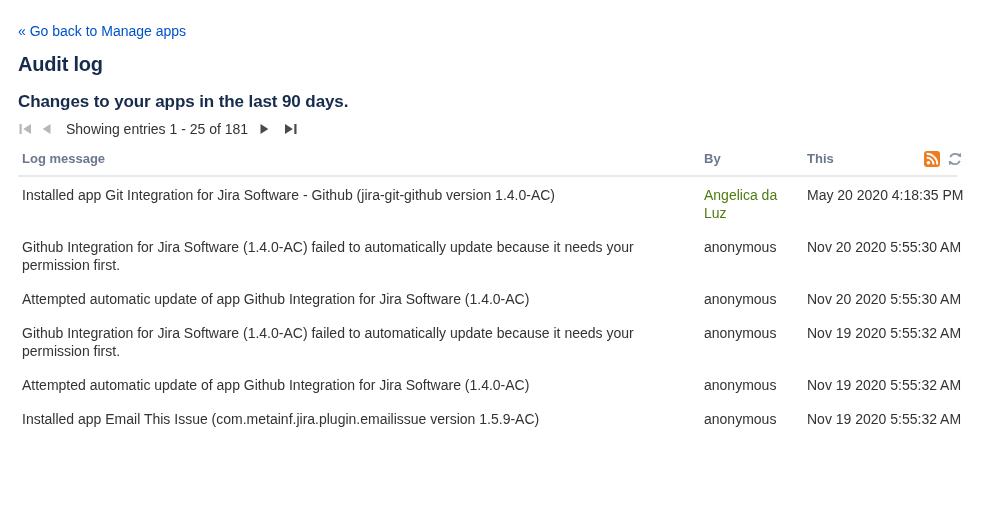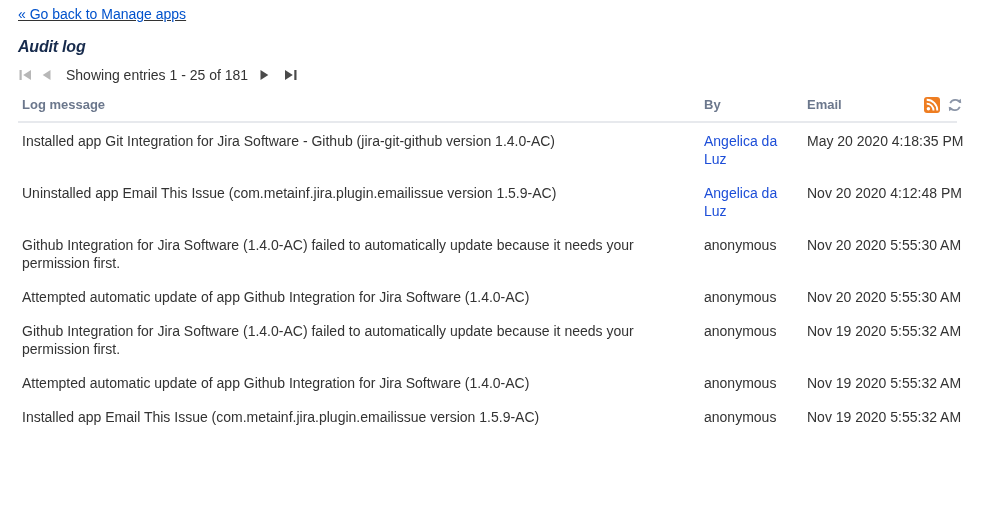--- a/index.html
+++ b/index.html
@@ -14,36 +14,35 @@
   .container { padding: 4px 18px 0 18px; }
 
   h1.page-title {
     margin: 2px 0 0 0;
     font-size: 24px;
     line-height: 29px;
     font-weight: 700;
     color: #172B4D;
     letter-spacing: -0.2px;
   }
-  .back-link-row { height: 20px; text-decoration: underline; }
+  .back-link-row { margin-top: 17px; height: 20px; }
   a.back-link {
     font-size: 14px;
     line-height: 20px;
     color: #0052CC;
     text-decoration: none;
     font-weight: 500;
   }
   h2.section-title {
     margin: 11px 0 0 0;
-    font-size: 16px;
+    font-size: 20px;
     line-height: 24px;
     font-weight: 700;
     color: #172B4D;
     letter-spacing: -0.2px;
-    font-style: italic;
   }
   h3.subtitle {
     margin: 15px 0 0 0;
     font-size: 17px;
     line-height: 22px;
     font-weight: 700;
     color: #172B4D;
     letter-spacing: -0.1px;
   }
 
@@ -100,21 +99,21 @@
     font-size: 14px;
     line-height: 18px;
     color: #333333;
     vertical-align: top;
     padding: 9px 12px 7px 4px;
     margin-left: 16px;
   }
   td.date-cell { white-space: nowrap; padding-right: 0; overflow: visible; }
   td.icons-td { padding: 0; }
 
-  a.user-link { color: #1d4ed8; text-decoration: none; }
+  a.user-link { color: #4d7c0f; text-decoration: none; }
 
   .hdr-icons {
     display: inline-flex;
     align-items: center;
     gap: 7px;
     vertical-align: middle;
   }
   .icon-btn { display: inline-flex; cursor: pointer; }
   .icon-btn svg { display: block; }
 </style>
@@ -123,20 +122,21 @@
 
 <div class="container">
 
 
   <div class="back-link-row">
     <a href="#" class="back-link">« Go back to Manage apps</a>
   </div>
 
   <h2 class="section-title">Audit log</h2>
 
+  <h3 class="subtitle">Changes to your apps in the last 90 days.</h3>
 
   <div class="pagination">
     <span class="pg-btn pg-disabled" title="First">
       <svg width="13" height="12" viewBox="0 0 13 12">
         <rect x="0.5" y="1" width="2.2" height="10"></rect>
         <path d="M12 1 L4.2 6 L12 11 Z"></path>
       </svg>
     </span>
     <span class="pg-btn pg-disabled" title="Previous">
       <svg width="12" height="12" viewBox="0 0 12 12">
@@ -161,21 +161,21 @@
     <colgroup>
       <col class="c-msg">
         <col class="c-by">
         <col class="c-date">
         <col class="c-ic">
     </colgroup>
     <thead>
       <tr>
         <th>Log message</th>
         <th>By</th>
-        <th>Email</th>
+        <th>This</th>
         <th class="icons-th">
           <span class="hdr-icons">
             <span class="icon-btn" title="RSS feed">
               <svg width="16" height="16" viewBox="0 0 16 16">
                 <rect width="16" height="16" rx="3" fill="#EE7D21"></rect>
                 <circle cx="4.4" cy="11.7" r="1.75" fill="#ffffff"></circle>
                 <path d="M2.7 6.6 a6.8 6.8 0 0 1 6.8 6.8" stroke="#ffffff" stroke-width="1.9" fill="none"></path>
                 <path d="M2.7 2.8 a10.6 10.6 0 0 1 10.6 10.6" stroke="#ffffff" stroke-width="1.9" fill="none"></path>
               </svg>
             </span>
@@ -194,26 +194,20 @@
       </tr>
     </thead>
     <tbody id="log-rows">
   <tr>
     <td class="msg-cell">Installed app Git Integration for Jira Software - Github (jira-git-github version 1.4.0-AC)</td>
     <td class="by-cell"><a href="#" class="user-link">Angelica da Luz</a></td>
     <td class="date-cell">May 20 2020 4:18:35 PM</td>
     <td class="icons-td"></td>
   </tr>
 
-  <tr>
-    <td class="msg-cell">Uninstalled app Email This Issue (com.metainf.jira.plugin.emailissue version 1.5.9-AC)</td>
-    <td class="by-cell"><a href="#" class="user-link">Angelica da Luz</a></td>
-    <td class="date-cell">Nov 20 2020 4:12:48 PM</td>
-    <td class="icons-td"></td>
-  </tr>
 
   <tr>
     <td class="msg-cell">Github Integration for Jira Software (1.4.0-AC) failed to automatically update because it needs your permission first.</td>
     <td class="by-cell"><span>anonymous</span></td>
     <td class="date-cell">Nov 20 2020 5:55:30 AM</td>
     <td class="icons-td"></td>
   </tr>
 
   <tr>
     <td class="msg-cell">Attempted automatic update of app Github Integration for Jira Software (1.4.0-AC)</td>

